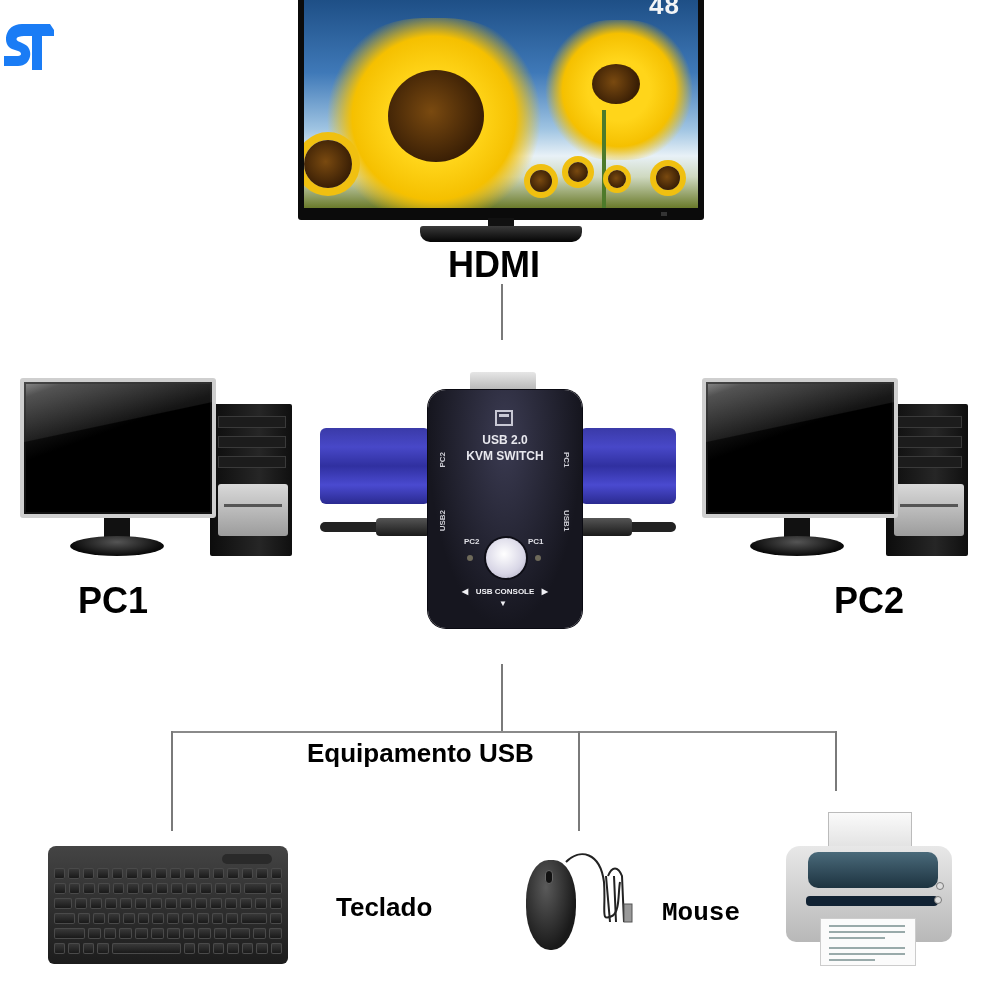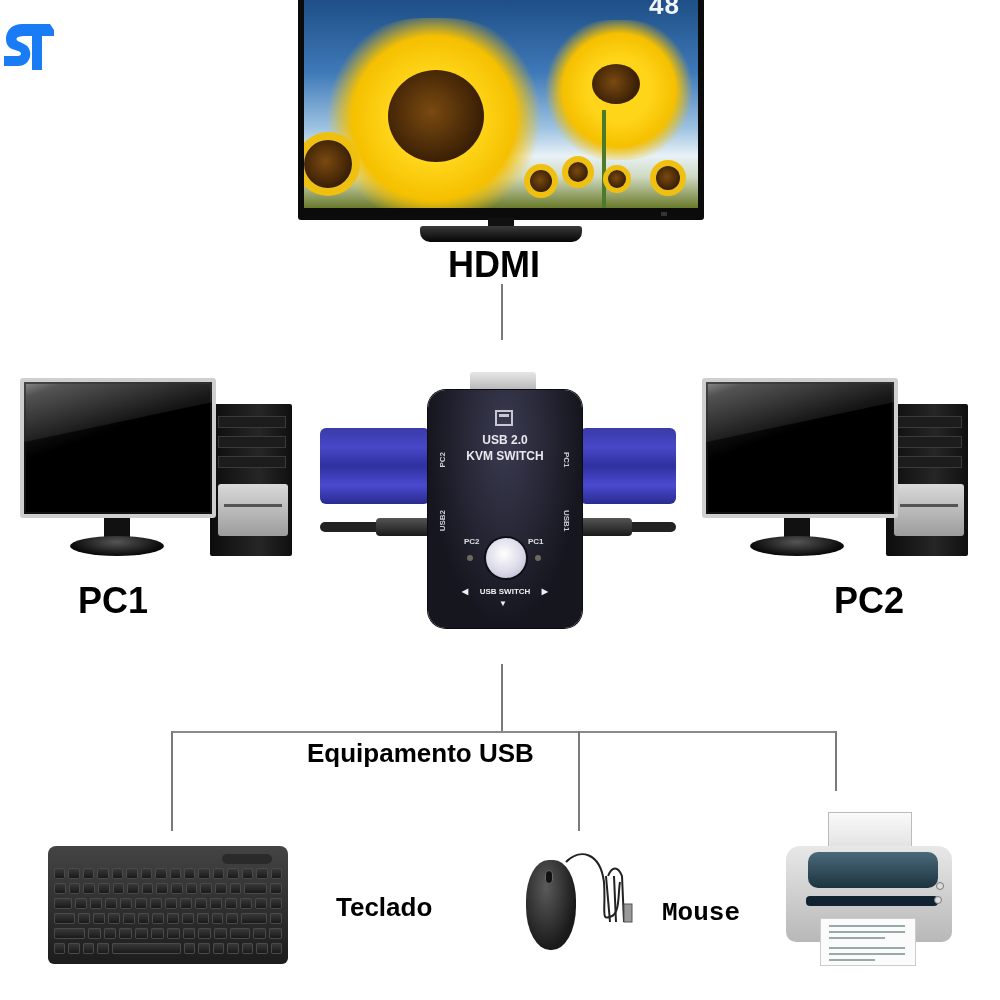--- a/index.html
+++ b/index.html
@@ -159,21 +159,21 @@
 <span class="abs kvm-side" style="left:562px;top:510px;">USB1</span>
 
 <span class="abs kvm-led-label" style="left:464px;top:537px;">PC2</span>
 <span class="abs kvm-led-label" style="left:528px;top:537px;">PC1</span>
 <div class="abs kvm-led" style="left:467px;top:555px;"></div>
 <div class="abs kvm-led" style="left:535px;top:555px;"></div>
 <div class="abs kvm-button"></div>
 
 <div class="abs" style="left:462px;top:587px;width:86px;display:flex;align-items:center;justify-content:space-between;">
   <span class="kvm-console">◀</span>
-  <span class="kvm-console">USB SWITCH</span>
+  <span class="kvm-console">USB CONSOLE</span>
   <span class="kvm-console">▶</span>
 </div>
 <span class="abs kvm-console" style="left:499px;top:599px;">▼</span>
 
 <div class="abs vline" style="left:501px;top:664px;height:68px;"></div>
 <div class="abs hline" style="left:171px;top:731px;width:666px;"></div>
 <div class="abs vline" style="left:171px;top:731px;height:100px;"></div>
 <div class="abs vline" style="left:578px;top:731px;height:100px;"></div>
 <div class="abs vline" style="left:835px;top:731px;height:60px;"></div>
 

